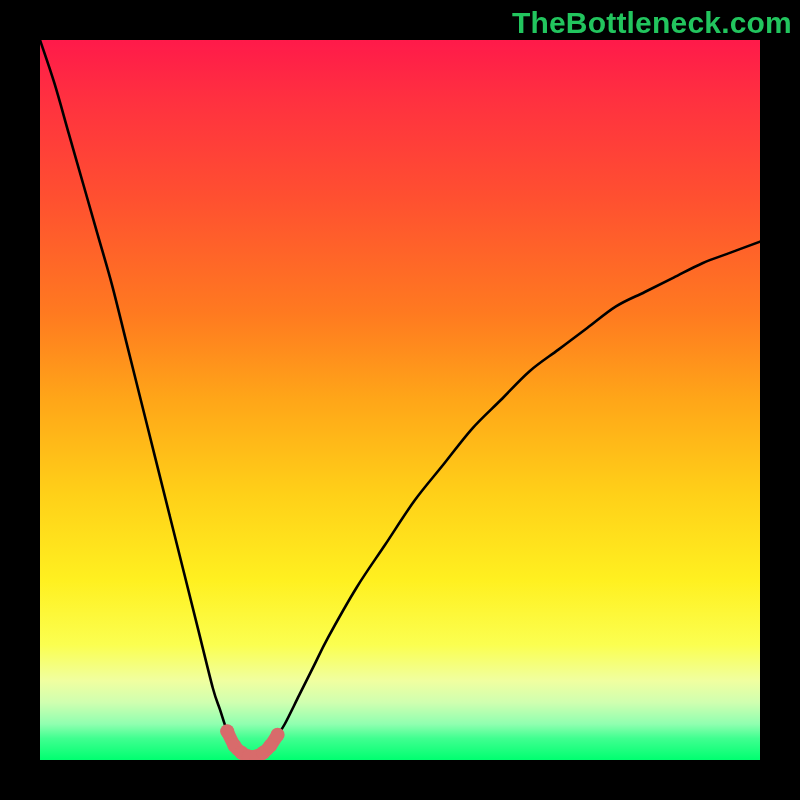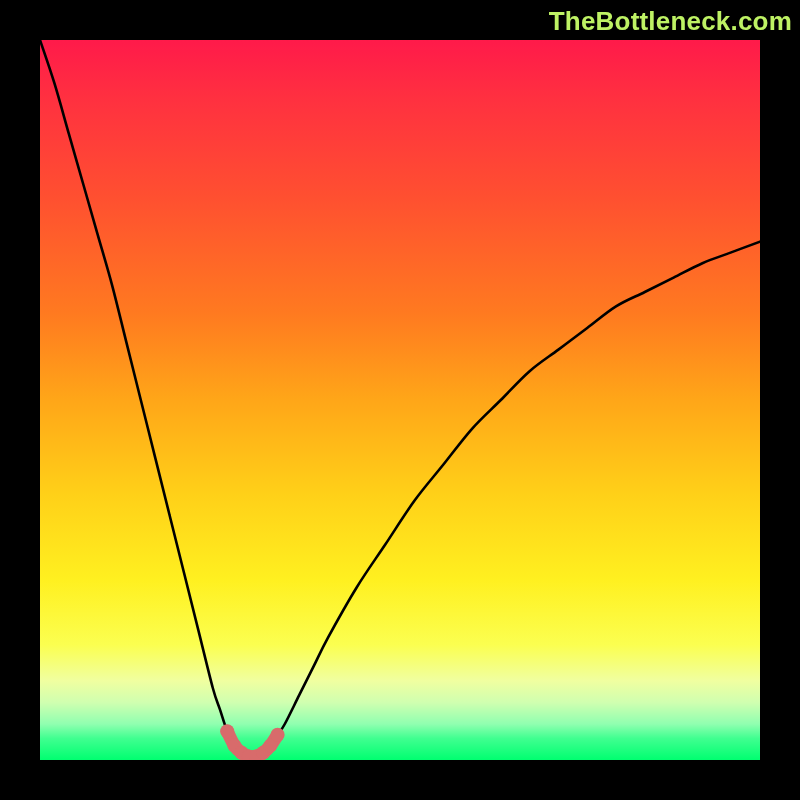--- a/index.html
+++ b/index.html
@@ -36,23 +36,23 @@
       #90ffb0 95%,
       #40ff90 97%,
       #00ff70 100%
     );
   }
   .watermark {
     position: absolute;
     top: 6px;
     right: 8px;
     font-family: Arial, Helvetica, sans-serif;
-    font-size: 26px;
+    font-size: 30px;
     font-weight: 600;
-    color: #bef264;
+    color: #22c55e;
     letter-spacing: 0.2px;
     user-select: none;
   }
   svg.curve {
     position: absolute;
     inset: 0;
   }
 </style>
 </head>
 <body>

